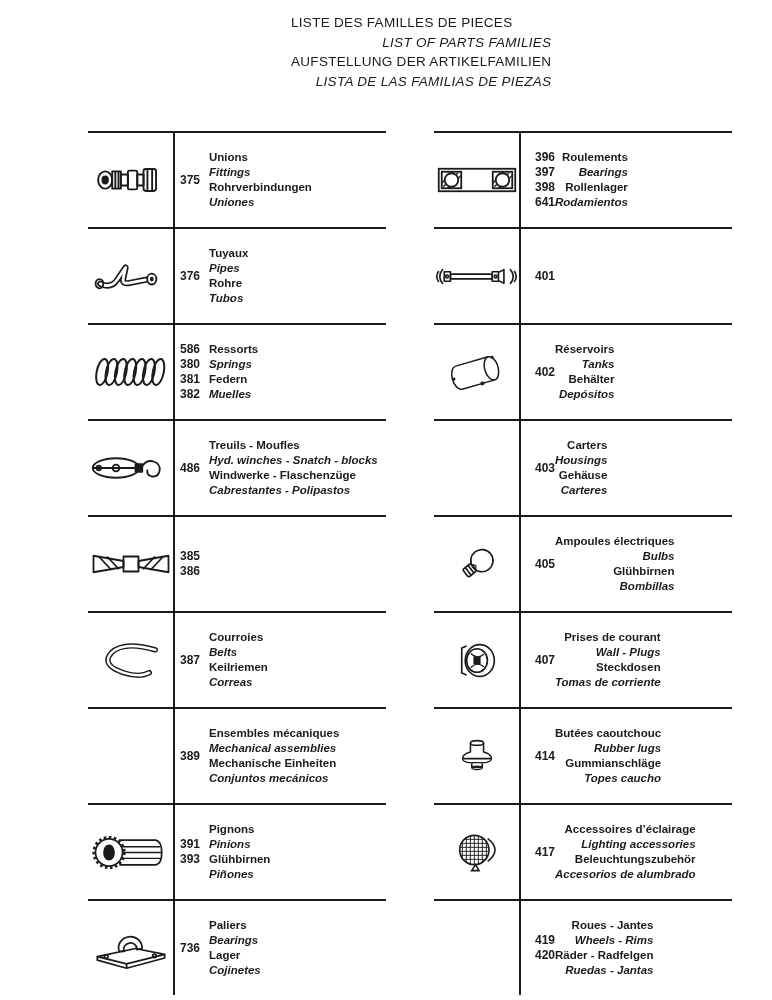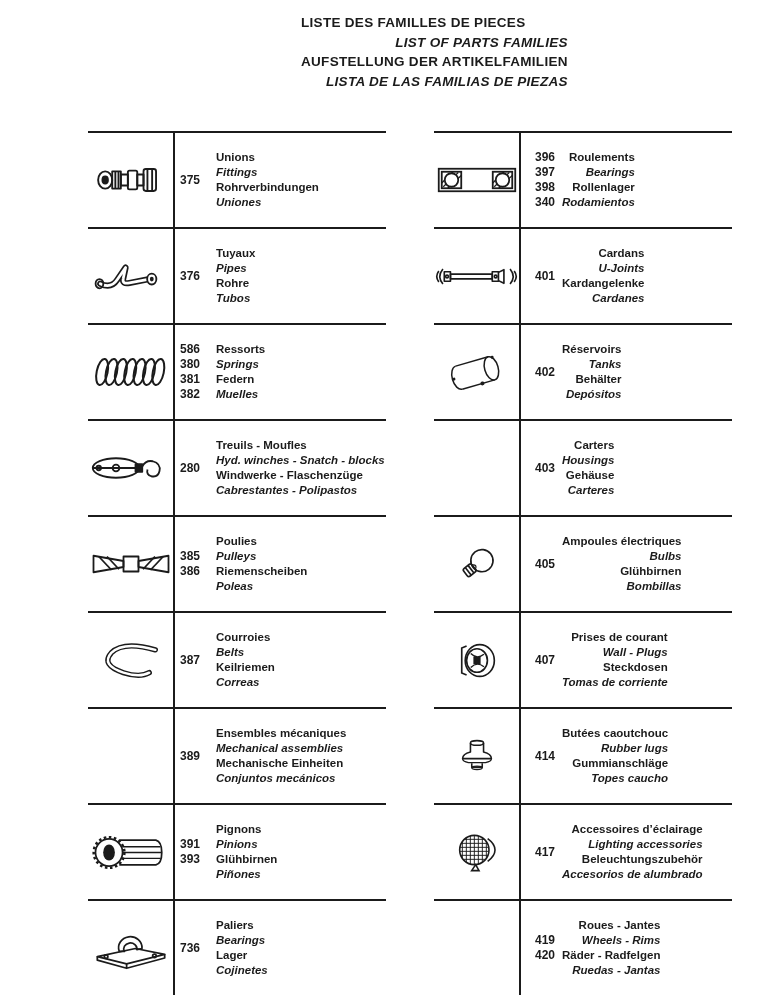--- a/index.html
+++ b/index.html
@@ -2,30 +2,30 @@
 <html><head>
 <meta charset="utf-8">
 <style>
   * { margin:0; padding:0; box-sizing:border-box; }
   html,body { background:#f3f3f3; }
   .page {
     position:relative; width:772px; height:1000px; background:#ffffff;
     color:#1b1b1b; font-family:"Liberation Sans", sans-serif; overflow:hidden;
     margin:0 auto;
   }
-  .header { position:absolute; left:301px; top:13px; font-size:13.5px; font-weight:700; line-height:19.5px; letter-spacing:.3px; }
+  .header { position:absolute; left:291px; top:13px; font-size:13.5px; font-weight:400; line-height:19.5px; letter-spacing:.3px; }
   .header .i { font-style:italic;text-align:right; }
   .colgroup { position:absolute; top:131px; width:298px; }
   .colgroup.left  { left:88px; }
   .colgroup.right { left:434px;text-align:right; }
   .row { display:flex; height:96px; border-top:2px solid #1b1b1b; }
   .img-cell { width:87px; flex:none; border-right:2px solid #1b1b1b; display:flex; align-items:center; justify-content:center; }
   .text-cell { flex:1; display:flex; align-items:center; overflow:visible; }
   .nums { margin-left:5px; width:29px; flex:none; font-size:12px; font-weight:700; line-height:15px; }
-  .labels { margin-left:7px; font-size:11.5px; font-weight:700; line-height:15px; white-space:nowrap; }
+  .labels { margin-left:0; font-size:11.5px; font-weight:700; line-height:15px; white-space:nowrap; }
   .labels .i { font-style:italic; }
   svg { display:block; }
 </style>
 </head>
 <body>
 
 <div class="page">
   <div class="header">
     <div>LISTE DES FAMILLES DE PIECES</div>
     <div class="i">LIST OF PARTS FAMILIES</div>
@@ -124,21 +124,21 @@
               <line x1="5" y1="25" x2="67" y2="25"></line>
     <circle cx="13" cy="25" r="3"></circle>
               <circle cx="36" cy="25" r="4.5"></circle>
     <rect x="62" y="20" width="9" height="10" fill="#1b1b1b"></rect>
     <path d="M71 23 q5 -9 14 -7 q11 3 9 13 q-2 9 -11 7 q-7 -2 -5 -9"></path>
             </g>
           </svg>
         </div>
         <div class="text-cell">
           <div class="nums">
-            <div>280</div>
+            <div>486</div>
           </div>
           <div class="labels">
             <div>Treuils - Moufles</div>
             <div class="i">Hyd. winches - Snatch - blocks</div>
             <div>Windwerke - Flaschenzüge</div>
             <div class="i">Cabrestantes - Polipastos</div>
           </div>
         </div>
       </div>
       <div class="row">
@@ -152,26 +152,20 @@
               <line x1="24" y1="11" x2="40" y2="28"></line>
     <line x1="99" y1="11" x2="82" y2="29"></line>
               <line x1="88" y1="11" x2="72" y2="28"></line>
             </g>
           </svg>
         </div>
         <div class="text-cell">
           <div class="nums">
             <div>385</div>
             <div>386</div>
-          </div>
-          <div class="labels">
-            <div>Poulies</div>
-            <div class="i">Pulleys</div>
-            <div>Riemenscheiben</div>
-            <div class="i">Poleas</div>
           </div>
         </div>
       </div>
       <div class="row">
         <div class="img-cell">
           <svg viewBox="0 0 100 56" width="76" height="43">
             <g fill="none" stroke-linecap="round">
     <path d="M82 14 Q40 2 24 18 Q10 34 40 44 Q62 51 74 44" stroke="#1b1b1b" stroke-width="7"></path>
     <path d="M82 14 Q40 2 24 18 Q10 34 40 44 Q62 51 74 44" stroke="#fff" stroke-width="3.2"></path>
             </g>
@@ -272,21 +266,21 @@
               <line x1="77" y1="24" x2="92" y2="9" stroke-width="1.6"></line>
     <circle cx="90" cy="20" r="9" fill="#fff"></circle>
             </g>
           </svg>
         </div>
         <div class="text-cell">
           <div class="nums">
             <div>396</div>
             <div>397</div>
             <div>398</div>
-            <div>340</div>
+            <div>641</div>
           </div>
           <div class="labels">
             <div>Roulements</div>
             <div class="i">Bearings</div>
             <div>Rollenlager</div>
             <div class="i">Rodamientos</div>
           </div>
         </div>
       </div>
       <div class="row">
@@ -302,26 +296,20 @@
               <circle cx="90" cy="20" r="2"></circle>
     <path d="M111 9 q9 11 0 22"></path>
               <path d="M117 12 q6 8 0 16"></path>
     <path d="M94 14 l8 -4 v20 l-8 -4"></path>
             </g>
           </svg>
         </div>
         <div class="text-cell">
           <div class="nums">
             <div>401</div>
-          </div>
-          <div class="labels">
-            <div>Cardans</div>
-            <div class="i">U-Joints</div>
-            <div>Kardangelenke</div>
-            <div class="i">Cardanes</div>
           </div>
         </div>
       </div>
       <div class="row">
         <div class="img-cell">
           <svg viewBox="0 0 90 60" width="68" height="45">
             <g fill="none" stroke="#1b1b1b" stroke-width="2" transform="rotate(-16 45 30)">
     <line x1="20" y1="14" x2="65" y2="14"></line>
               <line x1="20" y1="46" x2="65" y2="46"></line>
     <ellipse cx="65" cy="30" rx="9" ry="16"></ellipse>

